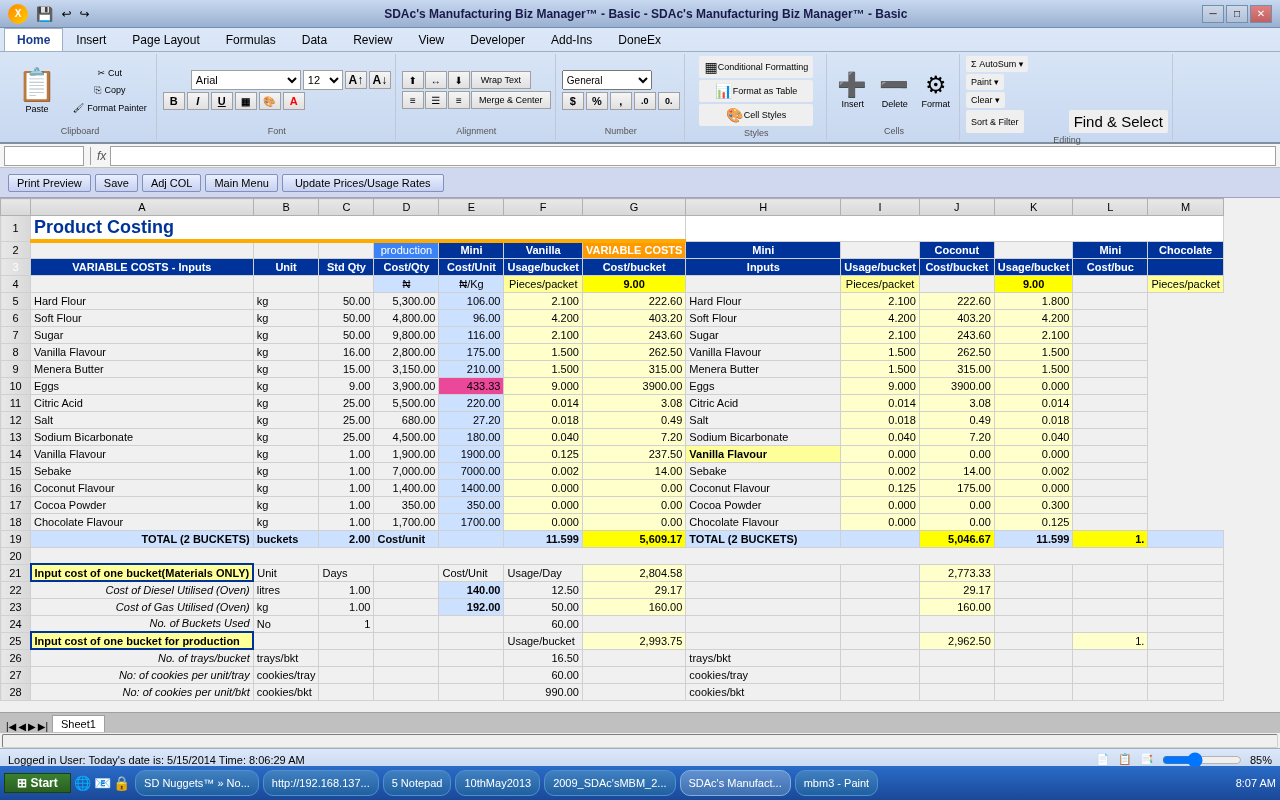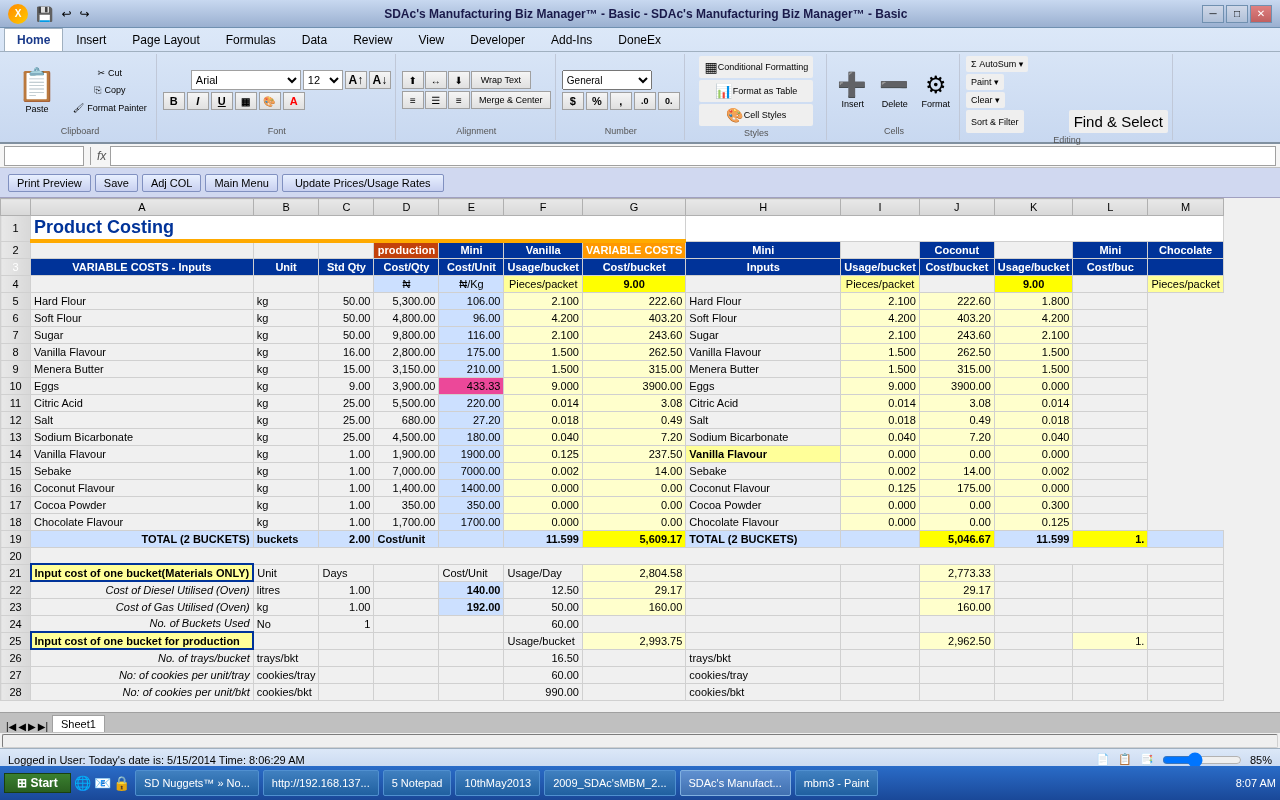--- a/index.html
+++ b/index.html
@@ -84,21 +84,21 @@
       font-weight: normal;
       min-width: 30px;
       border: 1px solid #b0b0b0;
       position: sticky;
       left: 0;
       z-index: 5;
     }
 
     
     .c-dark-blue { background-color: #003399; color: white; font-weight: bold; }
-    .c-medium-blue { background-color: #c2410c; color: white; font-weight: bold; }
+    .c-medium-blue { background-color: #3b82f6; color: white; }
     .c-orange { background-color: #ff9900; color: white; font-weight: bold; }
     .c-header-blue { background-color: #003399; color: white; font-weight: bold; text-align: center; }
 
     .text-right { text-align: right; }
     .text-center { text-align: center; }
     .text-bold { font-weight: bold; }
     .text-italic { font-style: italic; }
 
     
     .status-bar {
@@ -135,21 +135,21 @@
       font-size: 12px;
       cursor: pointer;
     }
     .taskbar-item {
       background: linear-gradient(to bottom, #4080c0, #2060a0);
       border: 1px solid #5090d0;
       padding: 2px 8px;
       color: white;
       font-size: 11px;
       cursor: pointer;
-      border-radius: 2px;
+      border-radius: 10px;
       height: 26px;
       display: flex;
       align-items: center;
     }
     .taskbar-item.active { background: linear-gradient(to bottom, #6090d0, #4070b0); border-color: #80b0e0; }
     .taskbar-time { color: white; font-size: 11px; margin-left: auto; }
 
     .scrollbar-area { background: #f0f0f0; height: 16px; border-top: 1px solid #c0c0c0; display: flex; align-items: center; }
     .sheet-tab { padding: 2px 8px; background: white; border: 1px solid #a0a0a0; border-bottom: none; font-size: 11px; cursor: pointer; }
   </style>

